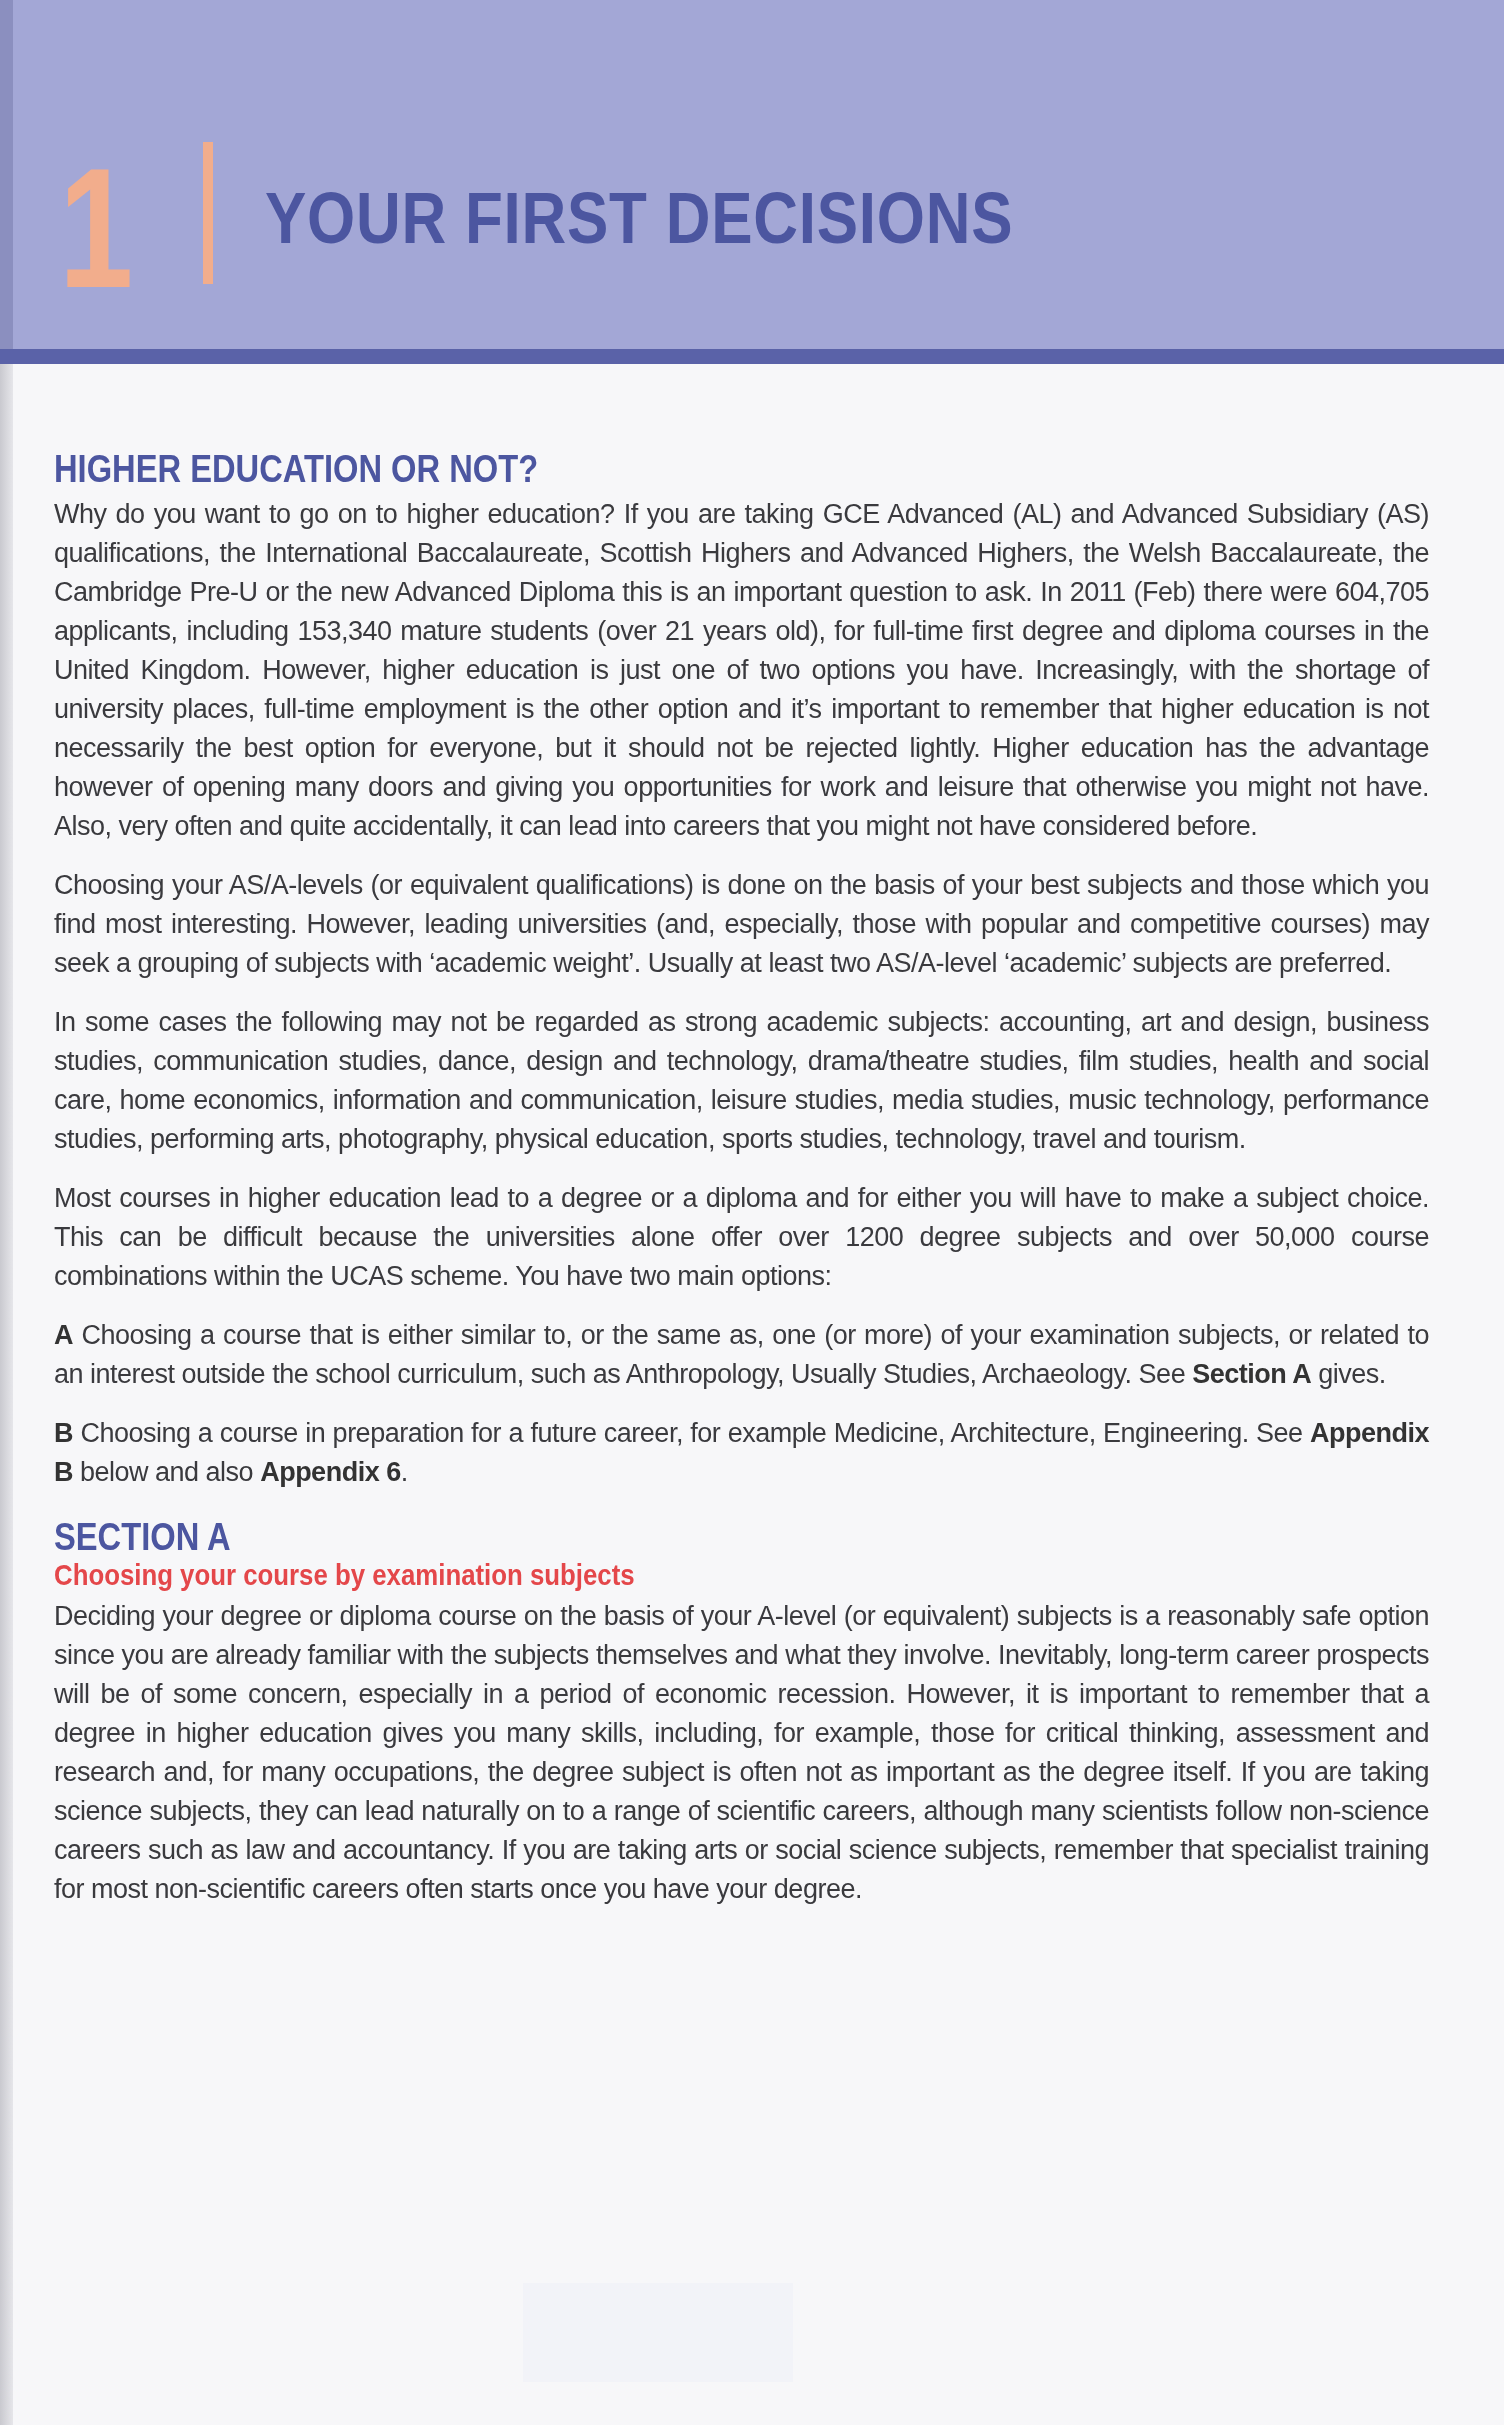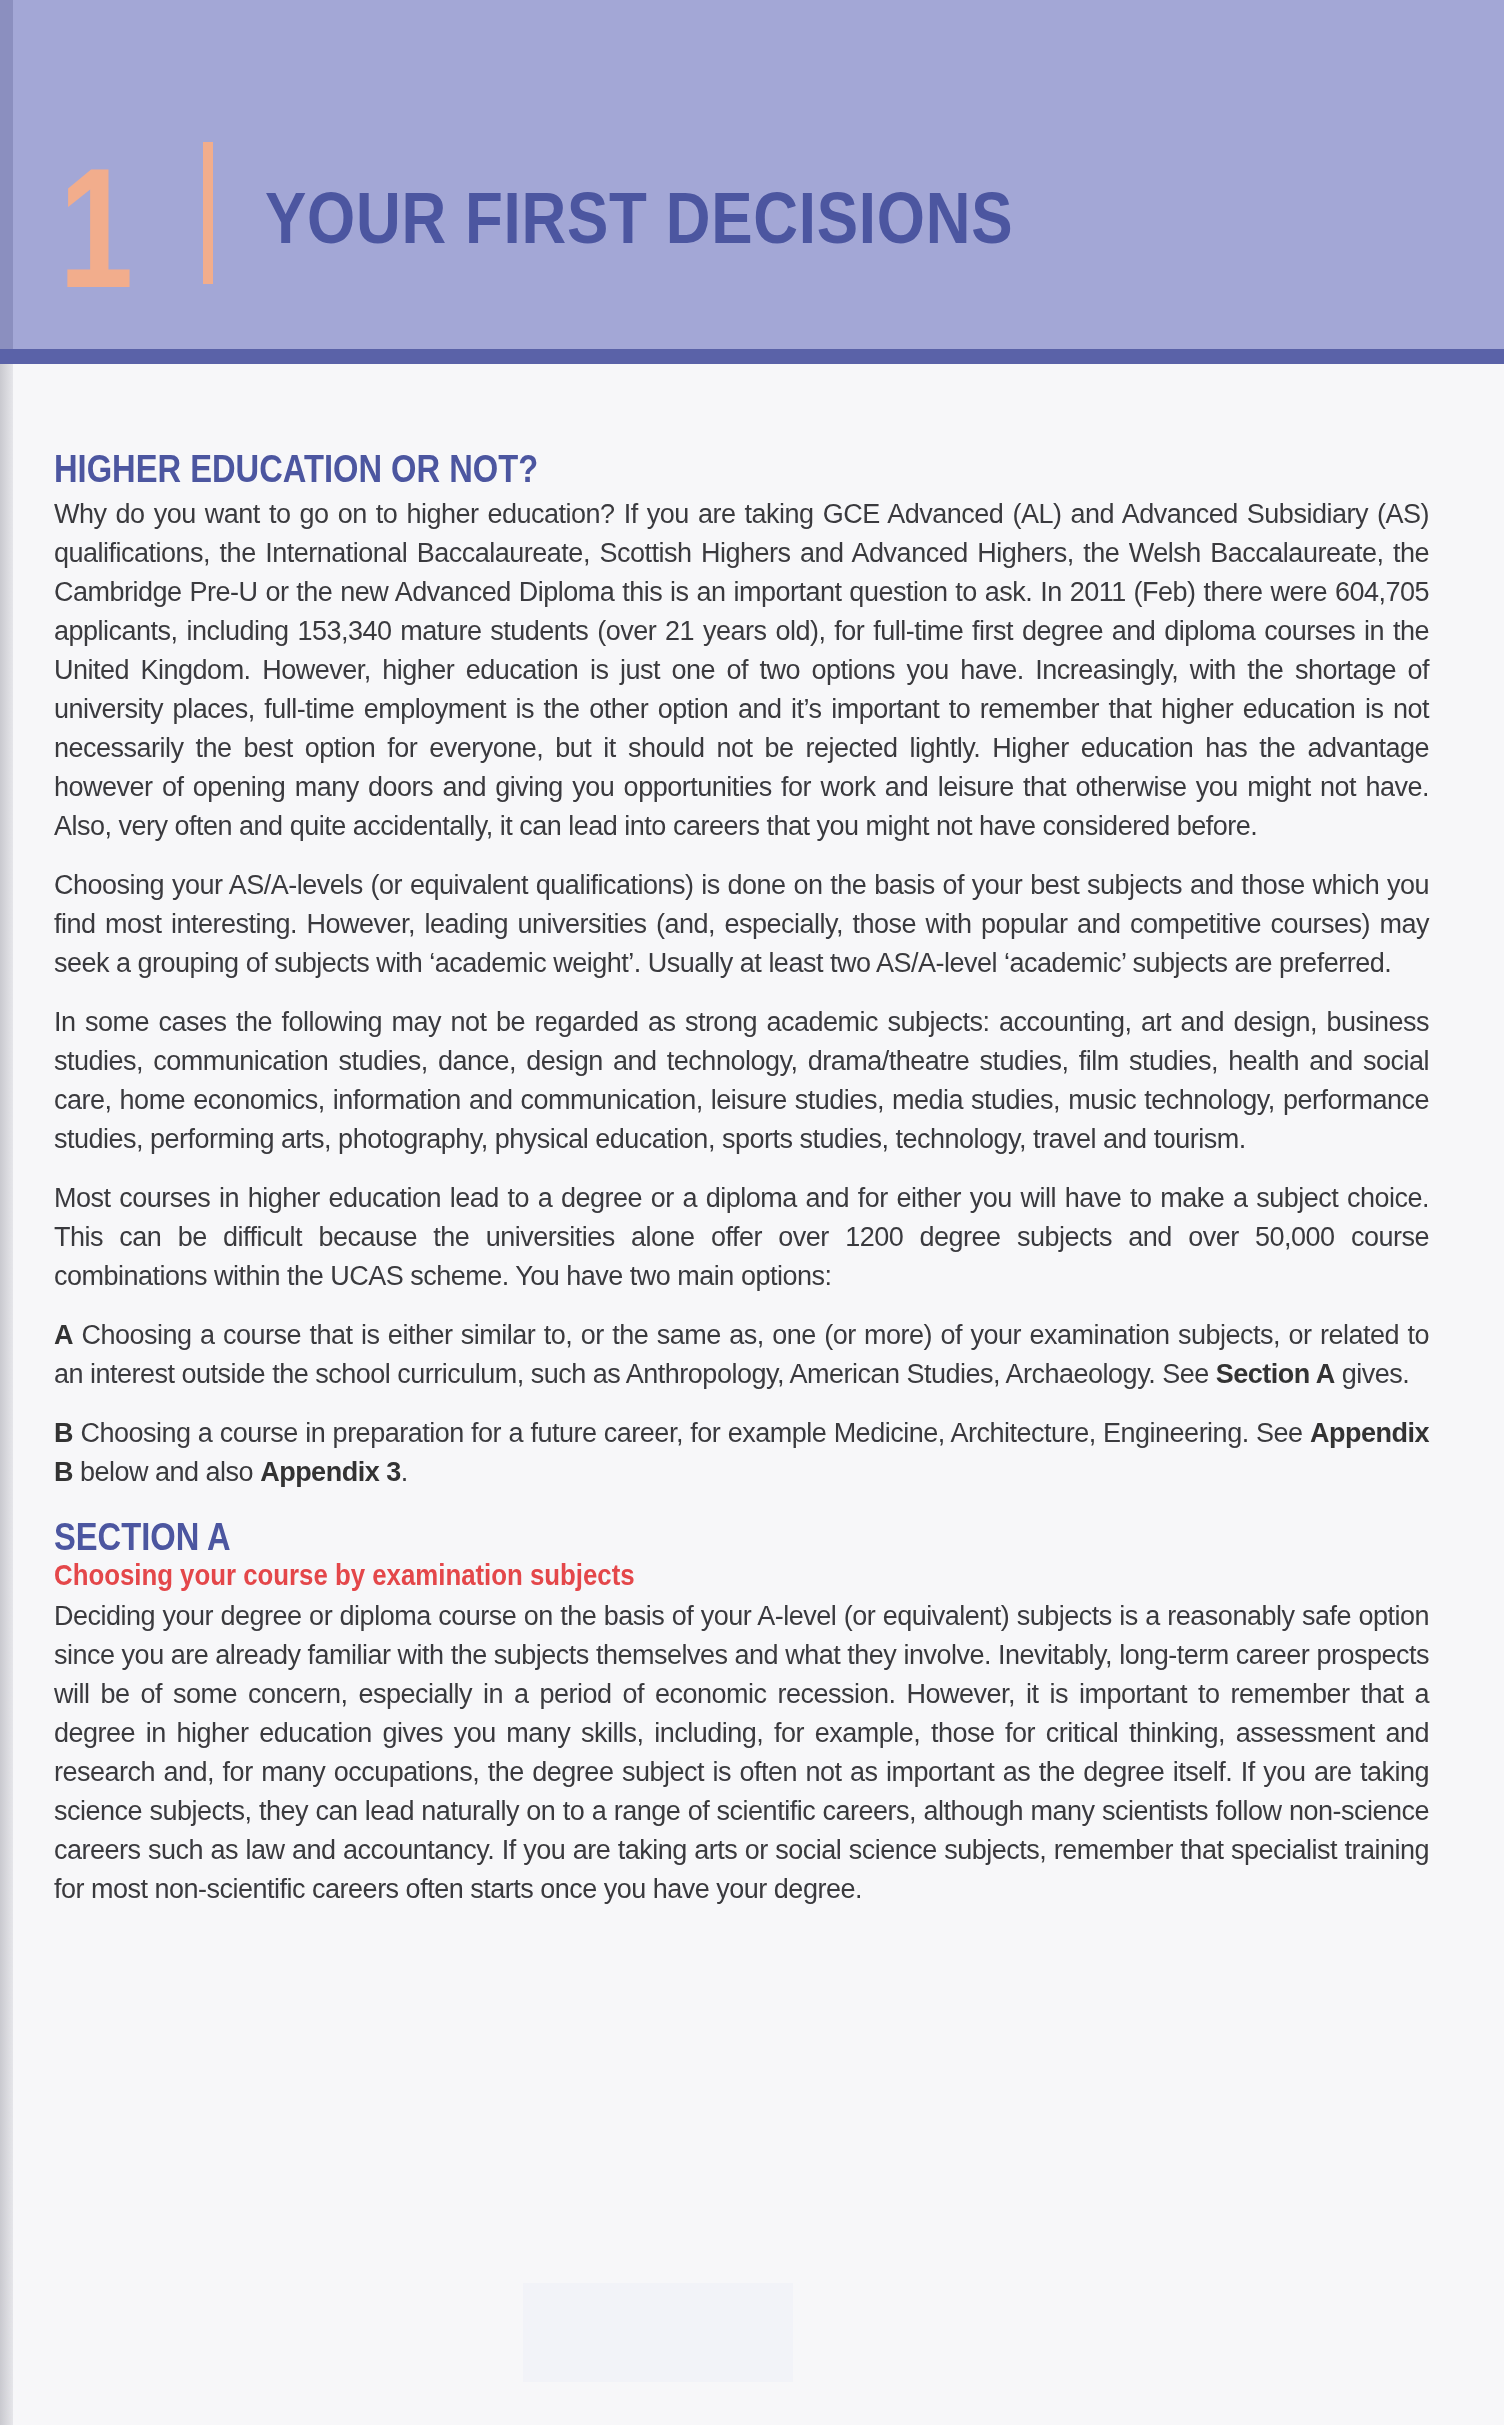--- a/index.html
+++ b/index.html
@@ -110,22 +110,22 @@
 
 <div class="faint-bg"></div>
 
 <div class="content">
   <h1 class="h1">HIGHER EDUCATION OR NOT?</h1>
   <p>Why do you want to go on to higher education? If you are taking GCE Advanced (AL) and Advanced Subsidiary (AS) qualifications, the International Baccalaureate, Scottish Highers and Advanced Highers, the Welsh Baccalaureate, the Cambridge Pre-U or the new Advanced Diploma this is an important question to ask. In 2011 (Feb) there were 604,705 applicants, including 153,340 mature students (over 21 years old), for full-time first degree and diploma courses in the United Kingdom. However, higher education is just one of two options you have. Increasingly, with the shortage of university places, full-time employment is the other option and it’s important to remember that higher education is not necessarily the best option for everyone, but it should not be rejected lightly. Higher education has the advantage however of opening many doors and giving you opportunities for work and leisure that otherwise you might not have. Also, very often and quite accidentally, it can lead into careers that you might not have considered before.</p>
   <p>Choosing your AS/A-levels (or equivalent qualifications) is done on the basis of your best subjects and those which you find most interesting. However, leading universities (and, especially, those with popular and competitive courses) may seek a grouping of subjects with ‘academic weight’. Usually at least two AS/A-level ‘academic’ subjects are preferred.</p>
   <p>In some cases the following may not be regarded as strong academic subjects: accounting, art and design, business studies, communication studies, dance, design and technology, drama/theatre studies, film studies, health and social care, home economics, information and communication, leisure studies, media studies, music technology, performance studies, performing arts, photography, physical education, sports studies, technology, travel and tourism.</p>
   <p>Most courses in higher education lead to a degree or a diploma and for either you will have to make a subject choice. This can be difficult because the universities alone offer over 1200 degree subjects and over 50,000 course combinations within the UCAS scheme. You have two main options:</p>
 
-  <p><b>A</b><span> Choosing a course that is either similar to, or the same as, one (or more) of your examination subjects, or related to an interest outside the school curriculum, such as Anthropology, American Studies, Archaeology. See </span><b>Section A</b><span> gives.</span></p>
+  <p><b>A</b><span> Choosing a course that is either similar to, or the same as, one (or more) of your examination subjects, or related to an interest outside the school curriculum, such as Anthropology, Usually Studies, Archaeology. See </span><b>Section A</b><span> gives.</span></p>
 
-  <p><b>B</b><span> Choosing a course in preparation for a future career, for example Medicine, Architecture, Engineering. See </span><b>Appendix B</b><span> below and also </span><b>Appendix 3</b><span>.</span></p>
+  <p><b>B</b><span> Choosing a course in preparation for a future career, for example Medicine, Architecture, Engineering. See </span><b>Appendix B</b><span> below and also </span><b>Appendix 6</b><span>.</span></p>
 
   <div style="height:5.4px"></div>
   <h1 class="h1" style="line-height:40px;">SECTION A</h1>
   <h2 class="h2">Choosing your course by examination subjects</h2>
   <p>Deciding your degree or diploma course on the basis of your A-level (or equivalent) subjects is a reasonably safe option since you are already familiar with the subjects themselves and what they involve. Inevitably, long-term career prospects will be of some concern, especially in a period of economic recession. However, it is important to remember that a degree in higher education gives you many skills, including, for example, those for critical thinking, assessment and research and, for many occupations, the degree subject is often not as important as the degree itself. If you are taking science subjects, they can lead naturally on to a range of scientific careers, although many scientists follow non-science careers such as law and accountancy. If you are taking arts or social science subjects, remember that specialist training for most non-scientific careers often starts once you have your degree.</p>
 </div>
 
 
 </body></html>

